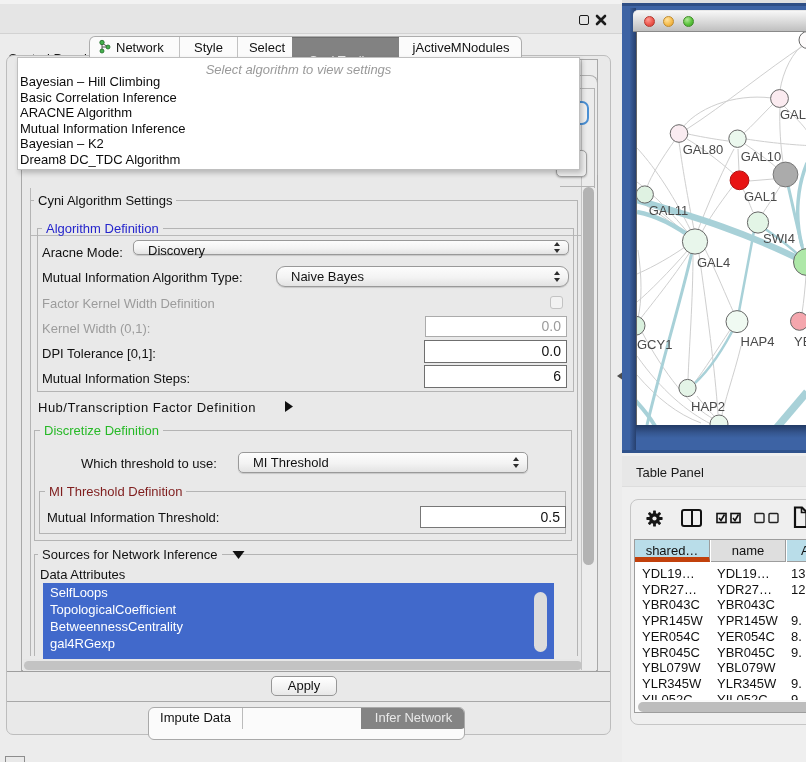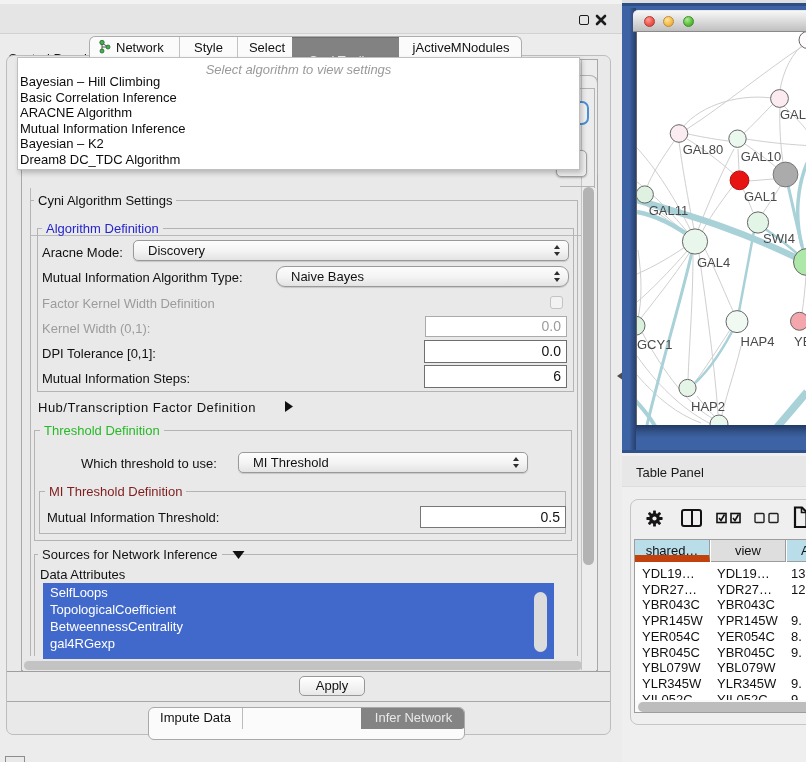--- a/index.html
+++ b/index.html
@@ -38,21 +38,21 @@
 
 <div class="abs" style="left:30px;top:188px;width:565px;height:48px;border:1px solid #b9b9b9;border-top:none;"></div>
 
 <div class="abs" style="left:30px;top:200px;width:548px;height:456px;border:1px solid #b4b4b4;border-bottom:none;"></div>
 <div class="grouplabel" style="left:34px;top:194px;">Cyni Algorithm Settings</div>
 
 <div class="abs" style="left:37px;top:228px;width:537px;height:164px;border:1px solid #b4b4b4;"></div>
 <div class="grouplabel" style="left:42px;top:222px;color:#2525cc;">Algorithm Definition</div>
 
 <div class="abs bold" style="left:42px;top:245px;">Aracne Mode:</div>
-<div class="combo" style="left:133px;top:240px;width:436px;height:21px;">Discovery<span class="arr"></span></div>
+<div class="combo" style="left:133px;top:240px;width:436px;height:15px;">Discovery<span class="arr"></span></div>
 
 <div class="abs bold" style="left:42px;top:270px;">Mutual Information Algorithm Type:</div>
 <div class="combo" style="left:276px;top:266px;width:293px;height:21px;border-radius:9px;">Naive Bayes<span class="arr"></span></div>
 
 <div class="abs bold" style="left:42px;top:296px;color:#9c9c9c;">Factor Kernel Width Definition</div>
 <div class="abs" style="left:550px;top:296px;width:13px;height:13px;border:1px solid #c3c3c3;border-radius:3px;background:#f2f2f2;"></div>
 
 <div class="abs bold" style="left:42px;top:321px;color:#9c9c9c;">Kernel Width (0,1):</div>
 <div class="tfield" style="left:425px;top:316px;width:142px;height:21px;border:1px solid #ababab;color:#9c9c9c;line-height:19px;">0.0</div>
 
@@ -61,21 +61,21 @@
 
 <div class="abs bold" style="left:42px;top:371px;">Mutual Information Steps:</div>
 <div class="tfield" style="left:424px;top:365px;width:143px;height:23px;border:1px solid #6f6f6f;line-height:21px;">6</div>
 
 <div class="abs" style="left:38px;top:400px;letter-spacing:0.5px;">Hub/Transcription Factor Definition</div>
 <svg class="abs" style="left:283px;top:400px;" width="12" height="13" viewBox="0 0 12 13">
     <path d="M2 1 L10 6.5 L2 12 Z" fill="#111"></path>
   </svg>
 
 <div class="abs" style="left:34px;top:430px;width:538px;height:111px;border:1px solid #b4b4b4;"></div>
-<div class="grouplabel" style="left:40px;top:424px;color:#27b927;">Threshold Definition</div>
+<div class="grouplabel" style="left:40px;top:424px;color:#27b927;">Discretize Definition</div>
 
 <div class="abs bold" style="left:81px;top:456px;">Which threshold to use:</div>
 <div class="combo" style="left:238px;top:452px;width:290px;height:21px;">MI Threshold<span class="arr"></span></div>
 
 <div class="abs" style="left:39px;top:491px;width:527px;height:43px;border:1px solid #b4b4b4;"></div>
 <div class="grouplabel" style="left:45px;top:485px;color:#7f1d1d;">MI Threshold Definition</div>
 <div class="abs bold" style="left:47px;top:510px;">Mutual Information Threshold:</div>
 <div class="tfield" style="left:420px;top:506px;width:146px;height:22px;border:1px solid #777;line-height:20px;">0.5</div>
 
 <div class="abs" style="left:34px;top:554px;width:544px;height:102px;border:1px solid #b4b4b4;border-bottom:none;"></div>
@@ -90,21 +90,21 @@
 </div>
 <div class="abs" style="left:534px;top:592px;width:13px;height:60px;border-radius:7px;background:#dcdcdc;"></div>
 
 <div class="abs" style="left:23px;top:659px;width:573px;height:12px;background:#e7e7e7;"></div>
 <div class="abs" style="left:24px;top:661px;width:558px;height:9px;border-radius:5px;background:#c3c3c3;"></div>
 
 <div class="abs" style="left:581px;top:60px;width:16px;height:610px;background:#ececec;border-left:1px solid #c4c4c4;"></div>
 <div class="abs" style="left:583px;top:187px;width:11px;height:378px;border-radius:6px;background:#b3b3b3;"></div>
 
 <div class="abs" style="left:7px;top:671px;width:603px;height:31px;background:#e9e9e9;border-top:1px solid #9e9e9e;border-bottom:1px solid #a8a8a8;"></div>
-<div class="abs" style="left:271px;top:676px;width:66px;height:20px;border:1px solid #979797;border-radius:5px;background:linear-gradient(#ffffff,#f2f2f2 60%,#e8e8e8);text-align:center;line-height:18px;margin-left:28px;">Apply</div>
+<div class="abs" style="left:271px;top:676px;width:66px;height:20px;border:1px solid #979797;border-radius:5px;background:linear-gradient(#ffffff,#f2f2f2 60%,#e8e8e8);text-align:center;line-height:18px;">Apply</div>
 
 <div class="abs" style="left:148px;top:707px;width:317px;height:33px;border:1px solid #a9a9a9;border-radius:6px;background:#fbfbfb;overflow:hidden;">
   <div style="position:absolute;left:0;top:0;width:94px;height:21px;text-align:center;line-height:20px;border-right:1px solid #bbb;">Impute Data</div>
   <div style="position:absolute;left:212px;top:0;width:105px;height:21px;text-align:center;line-height:20px;background:#848484;color:#e9e9e9;border-radius:0 5px 5px 0;">Infer Network</div>
 </div>
 
 <div class="abs" style="left:5px;top:756px;width:20px;height:10px;border:1.5px solid #8d8d8d;background:#e9e9e9;"></div>
 
 <div class="abs" style="left:560px;top:75px;width:38px;height:100px;border-top:1px solid #b0b0b0;border-right:1px solid #b0b0b0;border-radius:0 8px 0 0;"></div>
 <div class="abs" style="left:560px;top:88px;width:35px;height:100px;border-top:1px solid #b4b4b4;border-right:1px solid #b4b4b4;"></div>
@@ -274,21 +274,21 @@
 <svg class="abs" style="left:754px;top:512px;" width="26" height="12" viewBox="0 0 26 12">
   <rect x="1" y="1.5" width="9" height="9" fill="none" stroke="#222" stroke-width="1.4" rx="1"></rect>
   <rect x="15" y="1.5" width="9" height="9" fill="none" stroke="#222" stroke-width="1.4" rx="1"></rect>
 </svg>
 <svg class="abs" style="left:793px;top:506px;" width="14" height="23" viewBox="0 0 14 23">
   <path d="M2 1.5 L9 1.5 L13.5 6 L13.5 21 L2 21 Z" fill="none" stroke="#111" stroke-width="2.2"></path>
   <path d="M8.5 2 L8.5 6.5 L13 6.5" fill="none" stroke="#111" stroke-width="1.6"></path>
 </svg>
 
 <div class="abs" style="left:634px;top:539px;width:172px;height:174px;background:#fff;border:1px solid #9d9d9d;border-right:none;overflow:hidden;">
-  <div style="position:absolute;left:0;top:0;width:75px;height:22px;background:#b9dde9;border-right:1px solid #9d9d9d;border-bottom:7px solid #c2410c;text-align:center;line-height:21px;">shared…</div>
-  <div style="position:absolute;left:76px;top:0;width:75px;height:22px;background:#dedede;border-right:1px solid #9d9d9d;border-bottom:1px solid #9d9d9d;text-align:center;line-height:21px;">view</div>
+  <div style="position:absolute;left:0;top:0;width:75px;height:22px;background:#b9dde9;border-right:1px solid #9d9d9d;border-bottom:5px solid #c2410c;text-align:center;line-height:21px;">shared…</div>
+  <div style="position:absolute;left:76px;top:0;width:75px;height:22px;background:#dedede;border-right:1px solid #9d9d9d;border-bottom:1px solid #9d9d9d;text-align:center;line-height:21px;">name</div>
   <div style="position:absolute;left:152px;top:0;width:60px;height:22px;background:#b9dde9;border-bottom:1px solid #9d9d9d;line-height:21px;padding-left:14px;">A…</div>
   <div style="position:absolute;left:7px;top:26px;line-height:15.7px;">YDL19…<br>YDR27…<br>YBR043C<br>YPR145W<br>YER054C<br>YBR045C<br>YBL079W<br>YLR345W<br>YIL052C</div>
   <div style="position:absolute;left:82px;top:26px;line-height:15.7px;">YDL19…<br>YDR27…<br>YBR043C<br>YPR145W<br>YER054C<br>YBR045C<br>YBL079W<br>YLR345W<br>YIL052C</div>
   <div style="position:absolute;left:156px;top:26px;line-height:15.7px;">13<br>12<br>&nbsp;<br>9.<br>8.<br>9.<br>&nbsp;<br>9.<br>9.</div>
   <div style="position:absolute;left:0px;top:160px;width:172px;height:13px;background:#fafafa;"></div>
   <div style="position:absolute;left:3px;top:161.5px;width:172px;height:10px;border-radius:5px;background:#bdbdbd;"></div>
 </div>
 
 </body></html>

